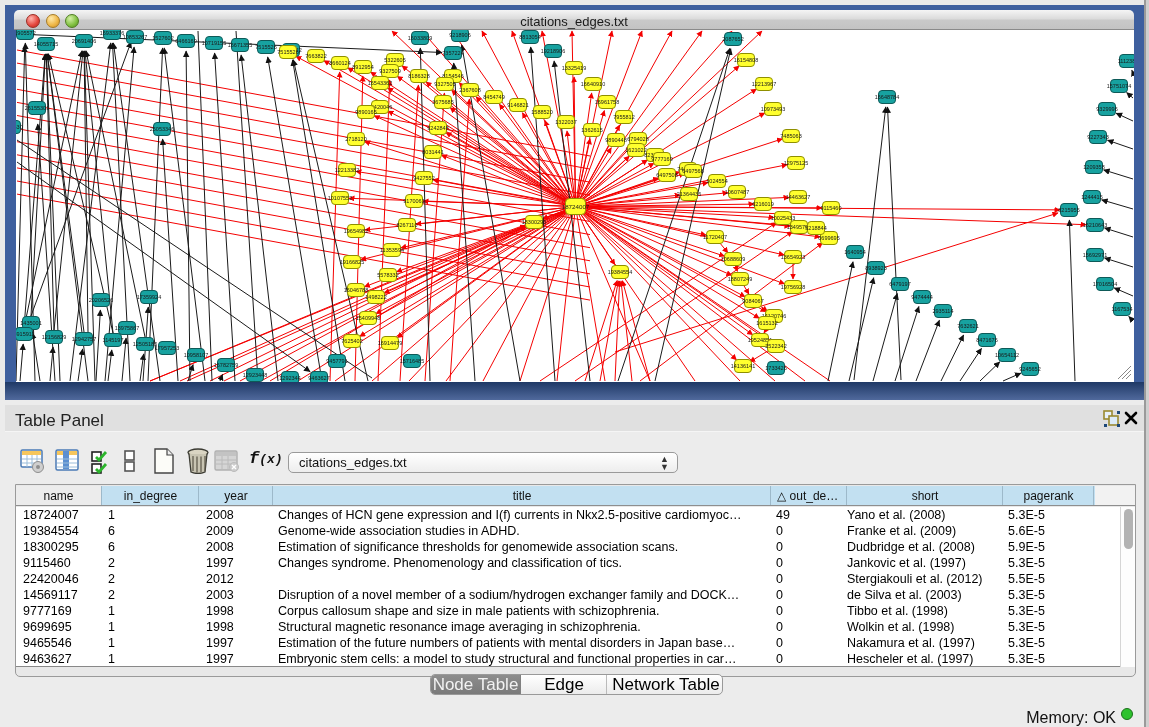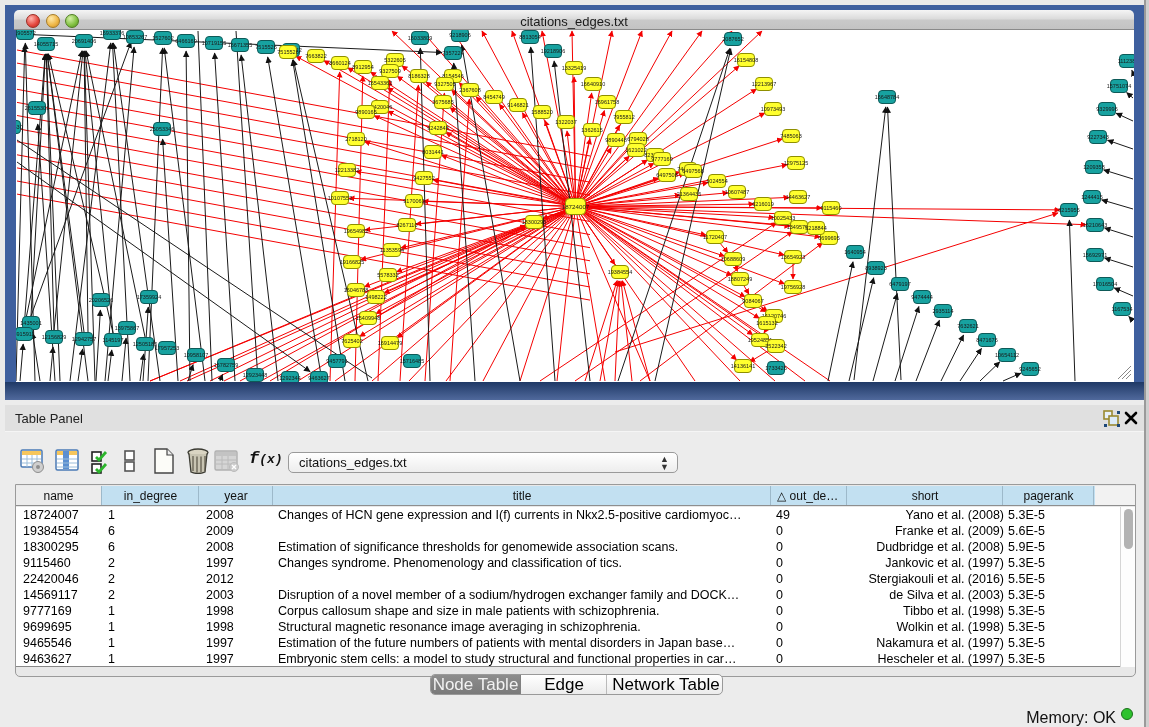--- a/index.html
+++ b/index.html
@@ -16,21 +16,21 @@
   border-bottom:1px solid #8a8a8a; }
 .tl { position:absolute; top:4px; width:14px; height:14px; border-radius:50%; }
 #tl-r { left:12px; background:radial-gradient(circle at 35% 30%, #ffb3ac, #e4463c 60%, #b3281f); border:0.5px solid #9c2b22;}
 #tl-y { left:32px; background:radial-gradient(circle at 35% 30%, #ffe9a8, #eeb544 60%, #c4882a); border:0.5px solid #a67b26;}
 #tl-g { left:51px; background:radial-gradient(circle at 35% 30%, #d3f0a5, #7fbf3f 60%, #568c21); border:0.5px solid #4f7d22;}
 #wtitle { position:absolute; left:0; top:4px; width:1120px; text-align:center; font-size:13px; color:#1a1a1a; }
 #canvas { position:absolute; left:2px; top:20px; width:1118px; height:352px; background:#fff; }
 
 #panel { position:absolute; left:0; top:400px; width:1149px; height:327px; background:#ececec; }
 #panelbar { position:absolute; left:5px; top:5px; width:1139px; height:27px; background:#e0e0e0; border-bottom:1px solid #f5f5f5;}
-#panelbar .t { position:absolute; left:10px; top:6px; font-size:13px; color:#222; }
+#panelbar .t { position:absolute; left:10px; top:6px; font-size:17px; color:#222; }
 #fx-float { position:absolute; left:1096px; top:3px; }
 #fx-close { position:absolute; left:1121px; top:5px; font-size:15px; font-weight:bold; color:#000; }
 
 #toolbar { position:absolute; left:0px; top:45px; width:1149px; height:34px; }
 .ticon { position:absolute; top:3px; }
 #combo { position:absolute; left:288px; top:7px; width:390px; height:21px; background:linear-gradient(#ffffff,#ededed);
   border:1px solid #9a9a9a; border-radius:5px; font-size:13px; color:#111; line-height:19px; padding-left:10px; }
 #combo .arr { position:absolute; right:8px; top:2px; font-size:9px; color:#333; line-height:8px; text-align:center;}
 
 #tablebox { position:absolute; left:15px; top:84px; width:1121px; height:193px; background:#e8e8e8;
@@ -39,21 +39,21 @@
 .th { position:absolute; top:0; height:19px; font-size:12px; color:#111; text-align:center; line-height:20px;
   border-right:1px solid #9db9ca; }
 #tbody { position:absolute; left:0; top:22px; width:1119px; height:160px; background:#fff; font-size:12.5px; color:#000; border-bottom:1px solid #888;}
 .tr { position:relative; height:16px; line-height:16px; white-space:nowrap; }
 .c { position:absolute; top:0; height:16px; overflow:hidden; }
 .c1 { left:7px;  width:80px; }
 .c2 { left:92px; width:95px; }
 .c3 { left:190px;width:70px; }
 .c4 { left:262px;width:494px; }
 .c5 { left:760px;width:72px; }
-.c6 { left:831px;width:157px; text-align:right; }
+.c6 { left:831px;width:157px; text-align:left; }
 .c7 { left:992px;width:90px; }
 #vscroll { position:absolute; left:1104px; top:22px; width:15px; height:160px; background:#fdfdfd; border-left:1px solid #d5d5d5; }
 #vthumb { position:absolute; left:3px; top:2px; width:9px; height:40px; background:#b3b3b3; border-radius:5px; }
 
 #tabs { position:absolute; left:430px; top:274px; width:293px; height:21px; border:1px solid #999; border-radius:5px;
   background:linear-gradient(#ffffff,#ececec); font-size:17px; overflow:hidden;text-decoration:underline;}
 .seg { position:absolute; top:0; height:21px; line-height:20px; text-align:center; color:#000; }
 #seg1 { left:0; width:90px; background:linear-gradient(#8d8d8d,#787878); color:#f2f2f2; border-right:1px solid #808080;}
 #seg2 { left:91px; width:85px; border-right:1px solid #bbb; }
 #seg3 { left:177px; width:116px; }
@@ -666,20 +666,21 @@
             <div class="c c3">2008</div>
             <div class="c c4">Changes of HCN gene expression and I(f) currents in Nkx2.5-positive cardiomyoc…</div>
             <div class="c c5">49</div>
             <div class="c c6">Yano et al. (2008)</div>
             <div class="c c7">5.3E-5</div>
           </div>
 <div class="tr">
             <div class="c c1">19384554</div>
             <div class="c c2">6</div>
             <div class="c c3">2009</div>
+            <div class="c c4">Genome-wide association studies in ADHD.</div>
             <div class="c c5">0</div>
             <div class="c c6">Franke et al. (2009)</div>
             <div class="c c7">5.6E-5</div>
           </div>
 <div class="tr">
             <div class="c c1">18300295</div>
             <div class="c c2">6</div>
             <div class="c c3">2008</div>
             <div class="c c4">Estimation of significance thresholds for genomewide association scans.</div>
             <div class="c c5">0</div>
@@ -693,21 +694,21 @@
             <div class="c c4">Changes syndrome. Phenomenology and classification of tics.</div>
             <div class="c c5">0</div>
             <div class="c c6">Jankovic et al. (1997)</div>
             <div class="c c7">5.3E-5</div>
           </div>
 <div class="tr">
             <div class="c c1">22420046</div>
             <div class="c c2">2</div>
             <div class="c c3">2012</div>
             <div class="c c5">0</div>
-            <div class="c c6">Stergiakouli et al. (2016)</div>
+            <div class="c c6">Stergiakouli et al. (2012)</div>
             <div class="c c7">5.5E-5</div>
           </div>
 <div class="tr">
             <div class="c c1">14569117</div>
             <div class="c c2">2</div>
             <div class="c c3">2003</div>
             <div class="c c4">Disruption of a novel member of a sodium/hydrogen exchanger family and DOCK…</div>
             <div class="c c5">0</div>
             <div class="c c6">de Silva et al. (2003)</div>
             <div class="c c7">5.3E-5</div>

